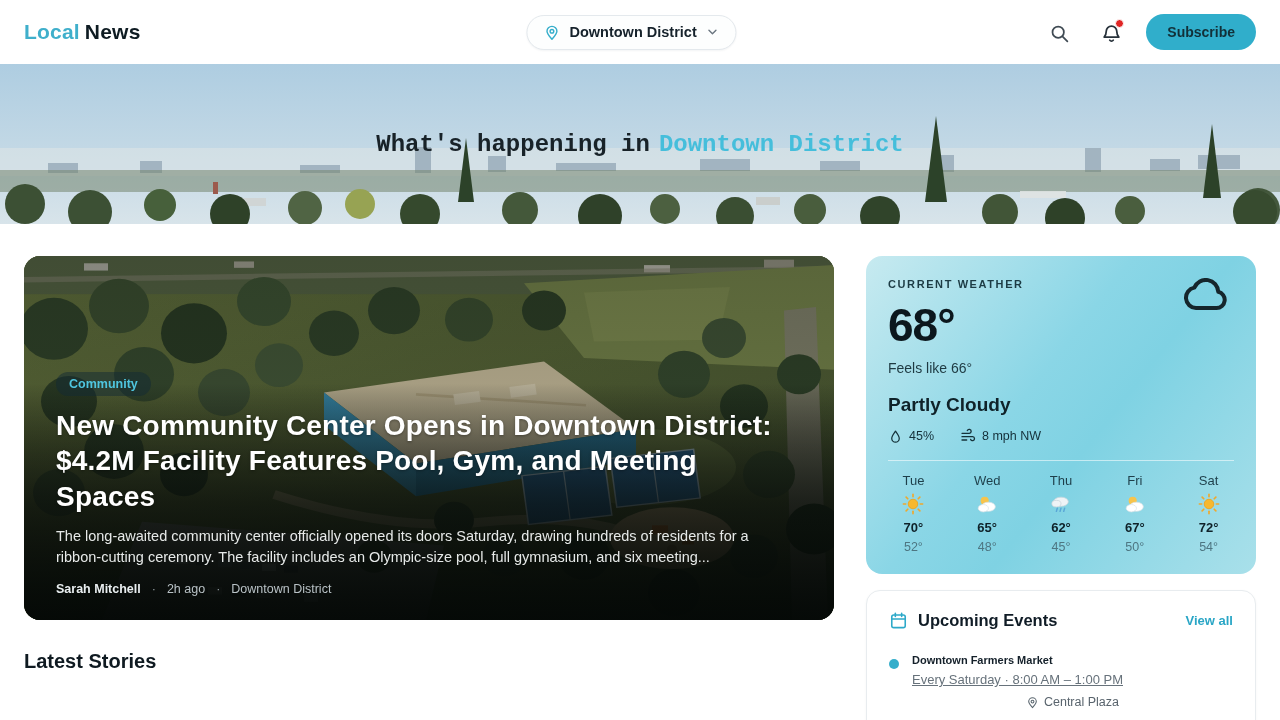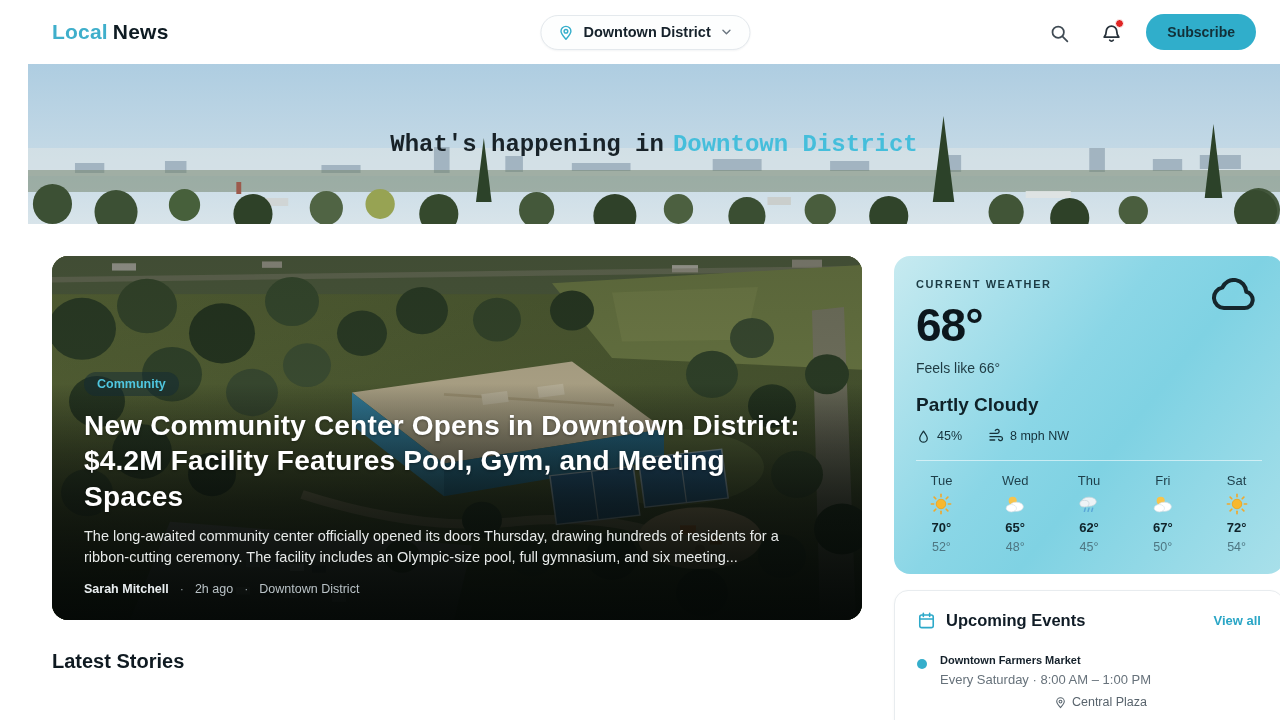--- a/index.html
+++ b/index.html
@@ -1,18 +1,18 @@
 <!DOCTYPE html>
 <html><head>
 <meta charset="utf-8">
 <style>
   * { margin:0; padding:0; box-sizing:border-box; }
   html,body { width:1280px; height:720px; overflow:hidden; background:#fff;
     font-family:"Liberation Sans", sans-serif; color:#14202a; }
-  .page { width:1280px; height:720px; position:relative; overflow:hidden; background:#fff;padding-left:28px; }
+  .page { width:1280px; height:720px; position:relative; overflow:hidden; background:#fff; }
 
   
   .topbar { height:64px; display:flex; align-items:center; justify-content:space-between;
     padding:0 24px; background:#fff; position:relative; z-index:5; }
   .logo { font-size:21px; font-weight:800; letter-spacing:.2px; display:flex; gap:5px; }
   .logo .l1 { color:#3fafcb; } .logo .l2 { color:#0e1b22; }
   .loc-pill { position:absolute; left:50%; transform:translateX(-54%);
     display:flex; align-items:center; gap:9px; background:#fdfefe;
     border:1px solid #e4e9ed; border-radius:999px; padding:8px 16px;
     box-shadow:0 1px 2px rgba(20,40,50,.05); cursor:pointer; }
@@ -78,21 +78,21 @@
   
   .events { background:#fff; border:1px solid #e8ecef; border-radius:14px; padding:20px 22px;
     box-shadow:0 1px 3px rgba(20,40,50,.04); min-height:230px; }
   .ev-head { display:flex; align-items:center; gap:10px; }
   .ev-title { font-size:16.5px; font-weight:800; color:#101c26; flex:1; }
   .ev-viewall { font-size:13px; font-weight:600; color:#2aa6c6; background:none; border:none;
     cursor:pointer; font-family:"Liberation Sans", sans-serif; }
   .ev-item { display:grid; grid-template-columns:10px 1fr; column-gap:13px; margin-top:24px; cursor:pointer; }
   .ev-dot { width:10px; height:10px; border-radius:50%; background:#35aecb; margin-top:5px; }
   .ev-name { font-size:11px; font-weight:700; color:#14202a; }
-  .ev-sched { font-size:13px; color:#67727b; margin-top:6px; }
+  .ev-sched { font-size:13px; color:#67727b; margin-top:6px;text-decoration:underline; }
   .ev-meta { display:flex; align-items:center; gap:18px; margin-top:8px; font-size:12.5px; color:#59646d;flex-direction:column; }
   .ev-meta .m { display:flex; align-items:center; gap:5px; }
 </style>
 </head>
 <body>
 
 <div class="page">
 
   <header class="topbar">
     <div class="logo">
@@ -297,21 +297,21 @@
               <circle cx="350" cy="330" r="18" fill="#3e5233"></circle>
           </g>
           <rect width="810" height="400" fill="rgba(12,18,12,0.16)"></rect>
           <rect y="140" width="810" height="260" fill="url(#fade)"></rect>
         </svg>
         <div class="feat-shade"></div>
 
         <div class="feat-content">
           <span class="tag">Community</span>
           <h1 class="headline">New Community Center Opens in Downtown District: $4.2M Facility Features Pool, Gym, and Meeting Spaces</h1>
-          <p class="excerpt">The long-awaited community center officially opened its doors Thursday, drawing hundreds of residents for a ribbon-cutting ceremony. The facility includes an Olympic-size pool, full gymnasium, and six meeting...</p>
+          <p class="excerpt">The long-awaited community center officially opened its doors Saturday, drawing hundreds of residents for a ribbon-cutting ceremony. The facility includes an Olympic-size pool, full gymnasium, and six meeting...</p>
           <div class="byline">
             <span class="author">Sarah Mitchell</span>
             <span class="sep">·</span>
             <span>2h ago</span>
             <span class="sep">·</span>
             <span>Downtown District</span>
           </div>
         </div>
       </article>
 

